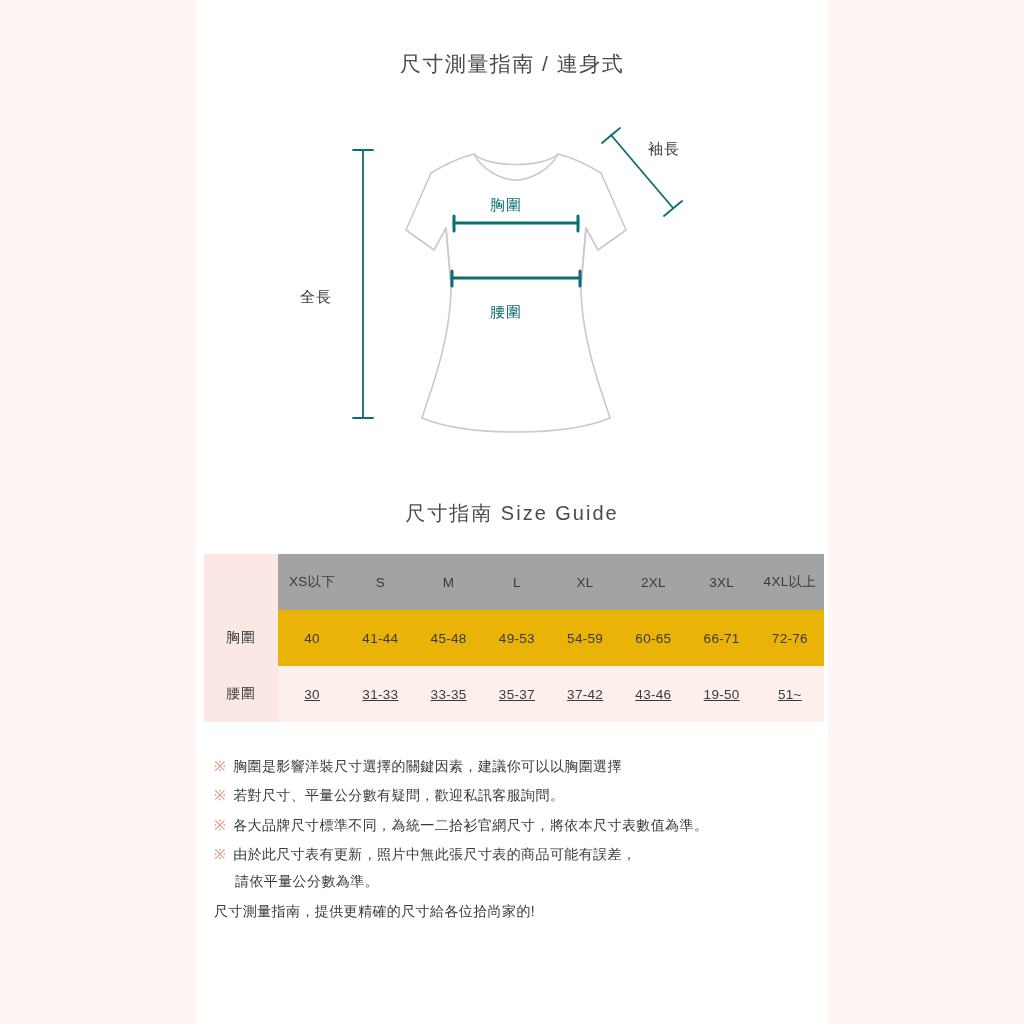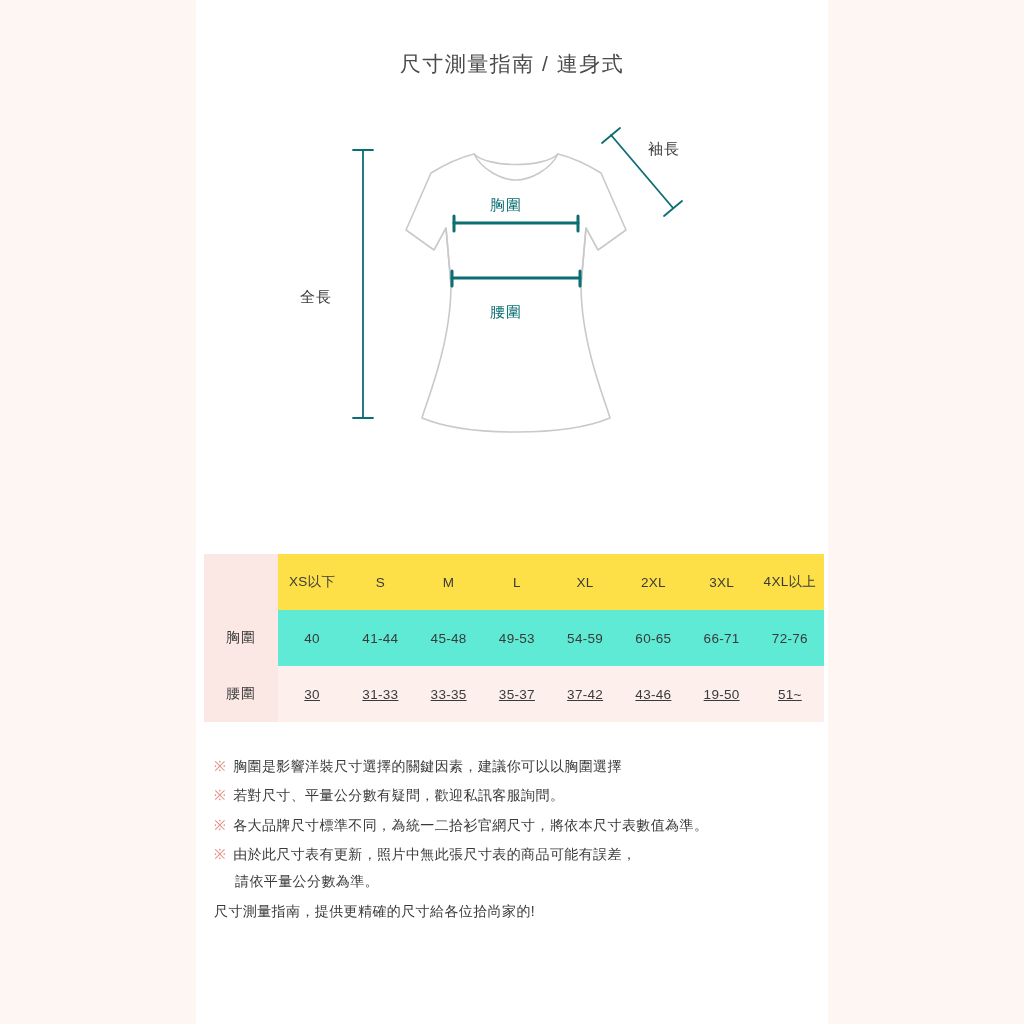--- a/index.html
+++ b/index.html
@@ -116,30 +116,30 @@
   table.size-table th,
   table.size-table td {
     text-align: center;
     font-size: 13.5px;
     color: #3a3a3a;
     height: 54px;
     vertical-align: middle;
     font-weight: normal;
     letter-spacing: 0.3px;
   }
-  table.size-table thead tr { background: #fde047; }
+  table.size-table thead tr { background: #a3a3a3; }
   table.size-table tbody tr.row-alt { background: #fdf0ec; }
   table.size-table .rowhead {
     background: #fbe8e4;
     font-size: 14px;
     letter-spacing: 1px;
     width: 72px;
   }
   table.size-table tbody tr.row-plain .rowhead { background: #fbe8e4; }
-  table.size-table tbody tr.row-plain td:not(.rowhead) { background: #5eead4; }
+  table.size-table tbody tr.row-plain td:not(.rowhead) { background: #eab308; }
   table.size-table tbody tr.row-alt td:not(.rowhead) { background: #fdf0ec; text-decoration: underline; }
   table.size-table thead th.corner { background: #fbe8e4; }
 
   
   .notes {
     position: absolute;
     left: 18px;
     top: 756px;
     width: 614px;
   }
@@ -243,20 +243,21 @@
           <line x1="384" y1="161" x2="384" y2="176"></line>
         </g>
       </svg>
 
       <div class="lbl lbl-bust">胸圍</div>
       <div class="lbl lbl-waist">腰圍</div>
       <div class="lbl lbl-sleeve">袖長</div>
       <div class="lbl lbl-len">全長</div>
     </div>
 
+    <div class="sg-title">尺寸指南 Size Guide</div>
 
     <div class="table-wrap">
       <table class="size-table">
         <thead>
           <tr>
             <th class="corner rowhead"></th>
             <th>XS以下</th>
             <th>S</th>
             <th>M</th>
             <th>L</th>

